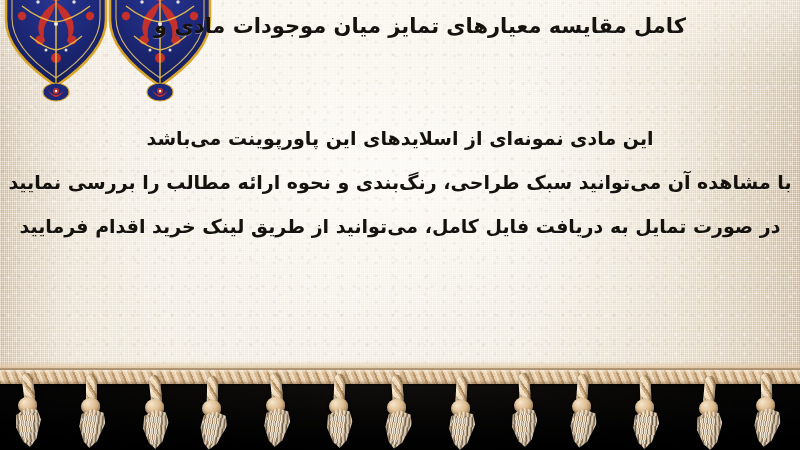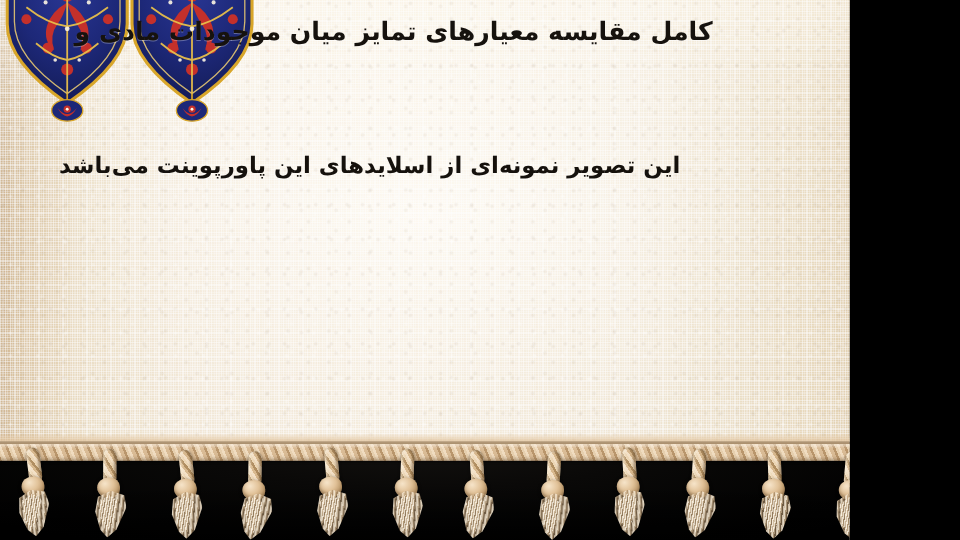--- a/index.html
+++ b/index.html
@@ -2,21 +2,21 @@
 <html><head>
 <meta charset="utf-8">
 <style>
   html, body {
     margin: 0;
     padding: 0;
     background: #000;
   }
   #slide {
     position: relative;
-    width: 708px;
+    width: 800px;
     height: 450px;
     overflow: hidden;
     font-family: "DejaVu Sans", sans-serif;
     background: #efe6d6;
   }
 
   
   .bg-base {
     position: absolute;
     inset: 0;
@@ -380,21 +380,23 @@
       <circle cx="52" cy="176" r="2.6" fill="#c4302b"></circle>
     </svg>
   </div>
 
   <div class="text-layer">
     <div class="title">
       <div>کامل مقایسه معیارهای تمایز میان موجودات مادی و</div>
     </div>
 
     <div class="body-lines">
-      <div class="body-line">این تصویر نمونه‌ای از اسلایدهای این پاورپوینت می‌باشد</div>
+      <div class="body-line">این مادی نمونه‌ای از اسلایدهای این پاورپوینت می‌باشد</div>
+      <div class="body-line">با مشاهده آن می‌توانید سبک طراحی، رنگ‌بندی و نحوه ارائه مطالب را بررسی نمایید</div>
+      <div class="body-line">در صورت تمایل به دریافت فایل کامل، می‌توانید از طریق لینک خرید اقدام فرمایید</div>
     </div>
   </div>
 
   <div class="band">
     <div class="band-edge"></div>
     <div class="band-vign"></div>
   </div>
   <div class="cord"></div>
   <div id="fringe">
       <div class="tassel" style="left: 13.7692px; top: 373px;">

